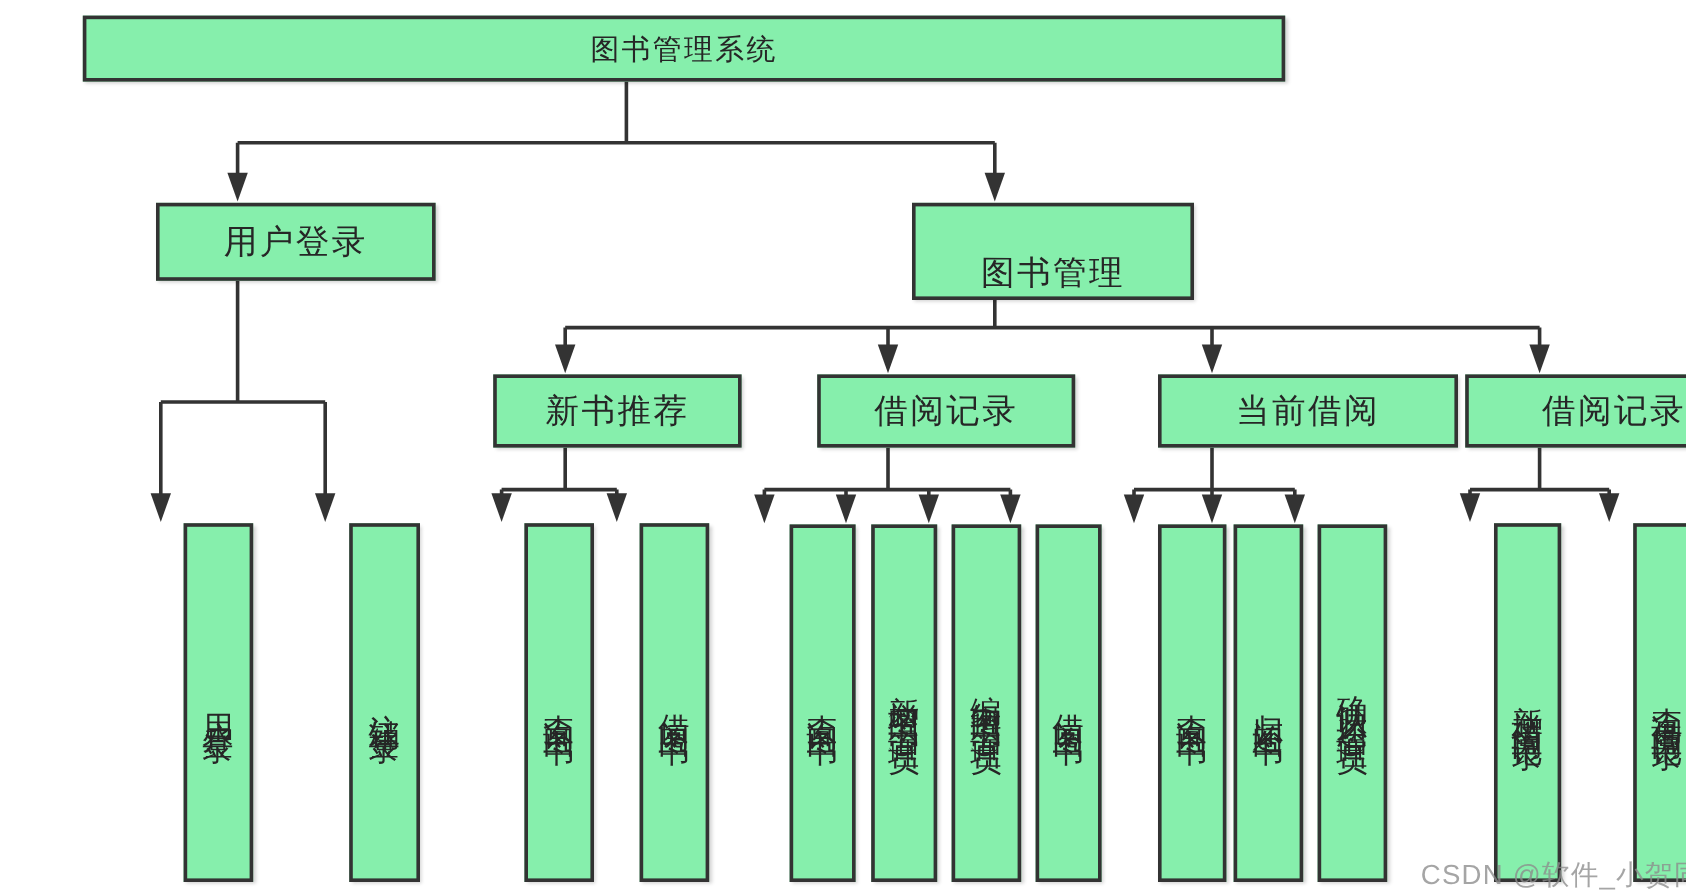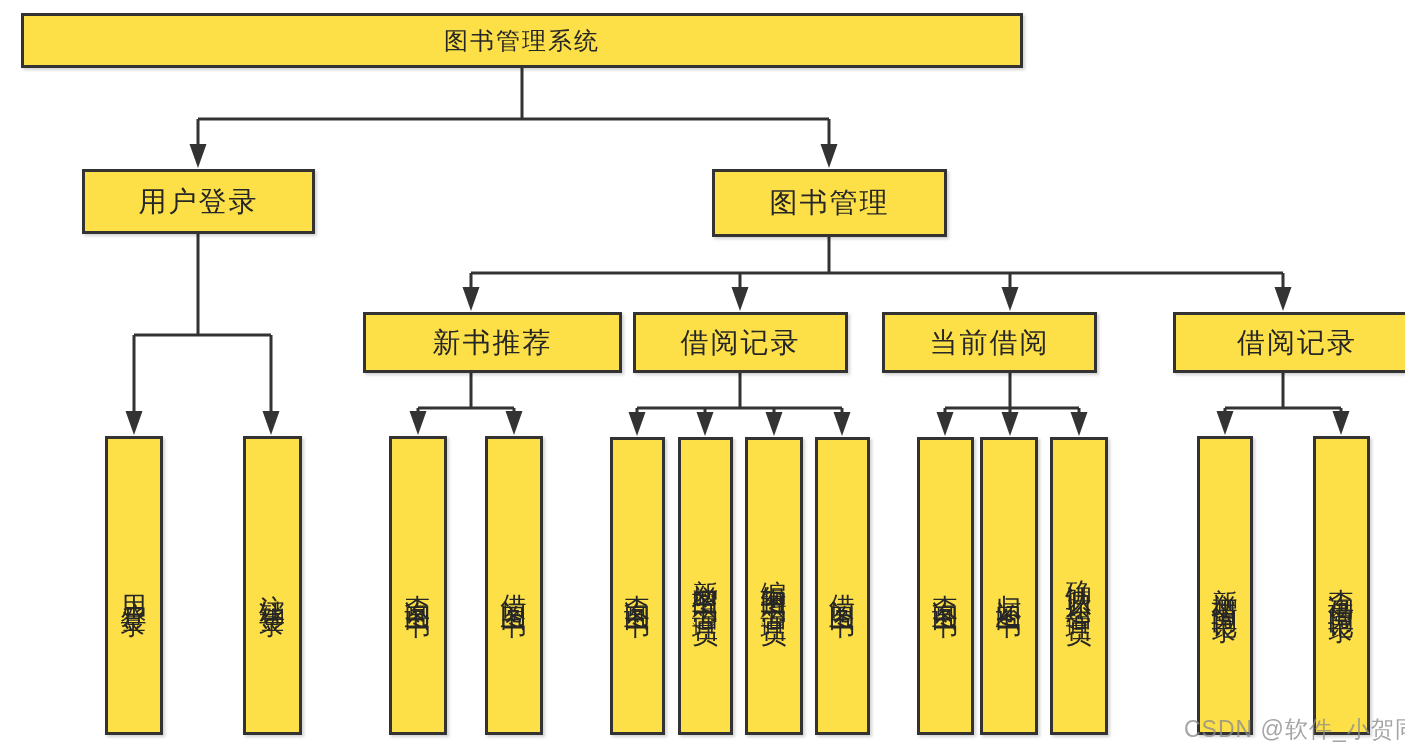--- a/index.html
+++ b/index.html
@@ -2,24 +2,25 @@
 <html><head>
 <meta charset="utf-8">
 <style>
   html,body{margin:0;padding:0;background:#fff;}
   .canvas{
     position:relative;width:1405px;height:747px;background:#ffffff;
     font-family:"Liberation Sans",sans-serif;overflow:hidden;
   }
   .connectors{position:absolute;left:0;top:0;}
   .box{
-    position:absolute;border:3px solid #333333;background:#fde047;
+    position:absolute;border:3px solid #333333;background:#86efac;
     display:flex;align-items:center;justify-content:center;
     box-sizing:border-box;color:#262626;
     box-shadow:2px 2px 3px rgba(0,0,0,0.18);
+    margin-left:48px;
   }
   .h-box span{font-size:28px;letter-spacing:2px;white-space:nowrap;}
   .root-box span{font-size:24px;letter-spacing:2px;}
   .v-box span{
     writing-mode:vertical-rl;text-orientation:mixed;
     font-size:26px;line-height:1;letter-spacing:6px;white-space:nowrap;
   }
   .watermark{
     position:absolute;left:1184px;top:714px;z-index:5;
     font-size:23px;letter-spacing:1px;color:rgba(140,140,140,0.78);
@@ -74,31 +75,31 @@
     </g>
   </svg>
 
   <div class="box h-box root-box" style="left:21px;top:13px;width:1002px;height:55px;">
     <span>图书管理系统</span>
   </div>
 
   <div class="box h-box" style="left:82px;top:169px;width:233px;height:65px;">
     <span>用户登录</span>
   </div>
-  <div class="box h-box" style="left:712px;top:169px;width:235px;height:68px;">
+  <div class="box h-box" style="left:712px;top:169px;width:235px;height:81px;align-items:flex-end;">
     <span>图书管理</span>
   </div>
 
-  <div class="box h-box" style="left:363px;top:312px;width:259px;height:61px;">
+  <div class="box h-box" style="left:363px;top:312px;width:207px;height:61px;">
     <span>新书推荐</span>
   </div>
   <div class="box h-box" style="left:633px;top:312px;width:215px;height:61px;">
     <span>借阅记录</span>
   </div>
-  <div class="box h-box" style="left:882px;top:312px;width:215px;height:61px;text-align:center;">
+  <div class="box h-box" style="left:917px;top:312px;width:250px;height:61px;text-align:center;">
     <span>当前借阅</span>
   </div>
   <div class="box h-box" style="left:1173px;top:312px;width:248px;height:61px;">
     <span>借阅记录</span>
   </div>
 
   <div class="box v-box" style="left:105px;top:436px;width:58px;height:299px;">
     <span>用户登录</span>
   </div>
   <div class="box v-box" style="left:243px;top:436px;width:59px;height:299px;">

